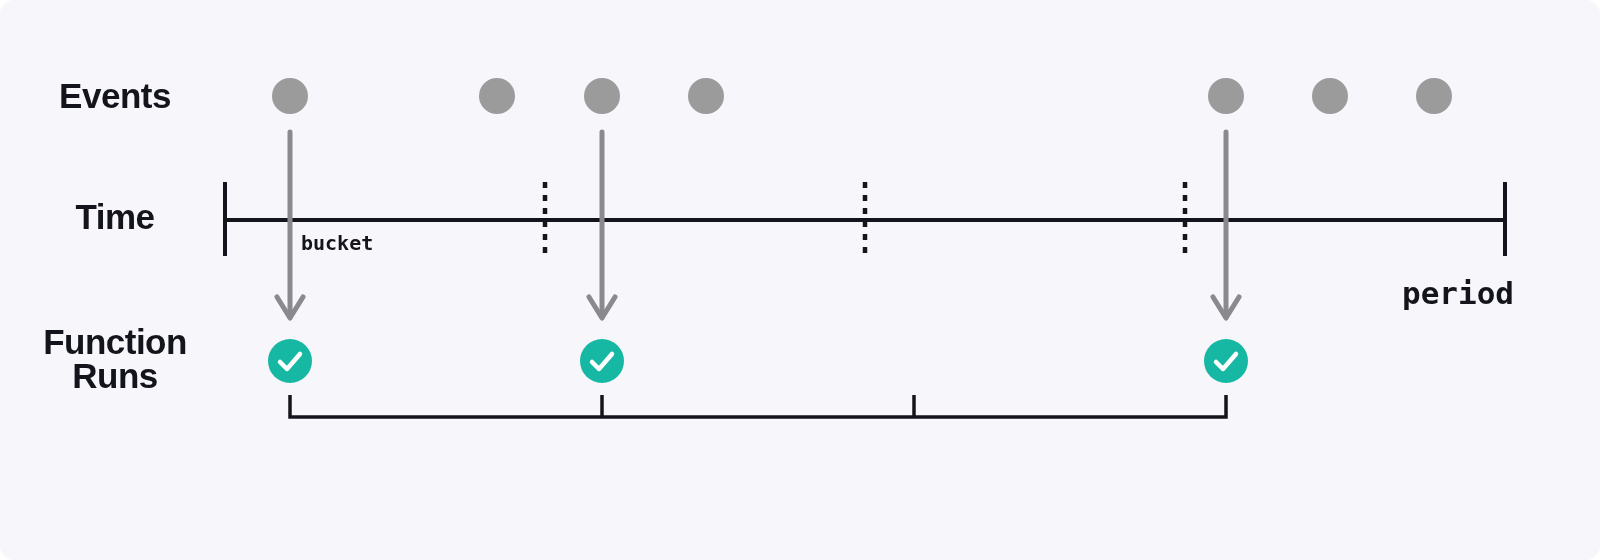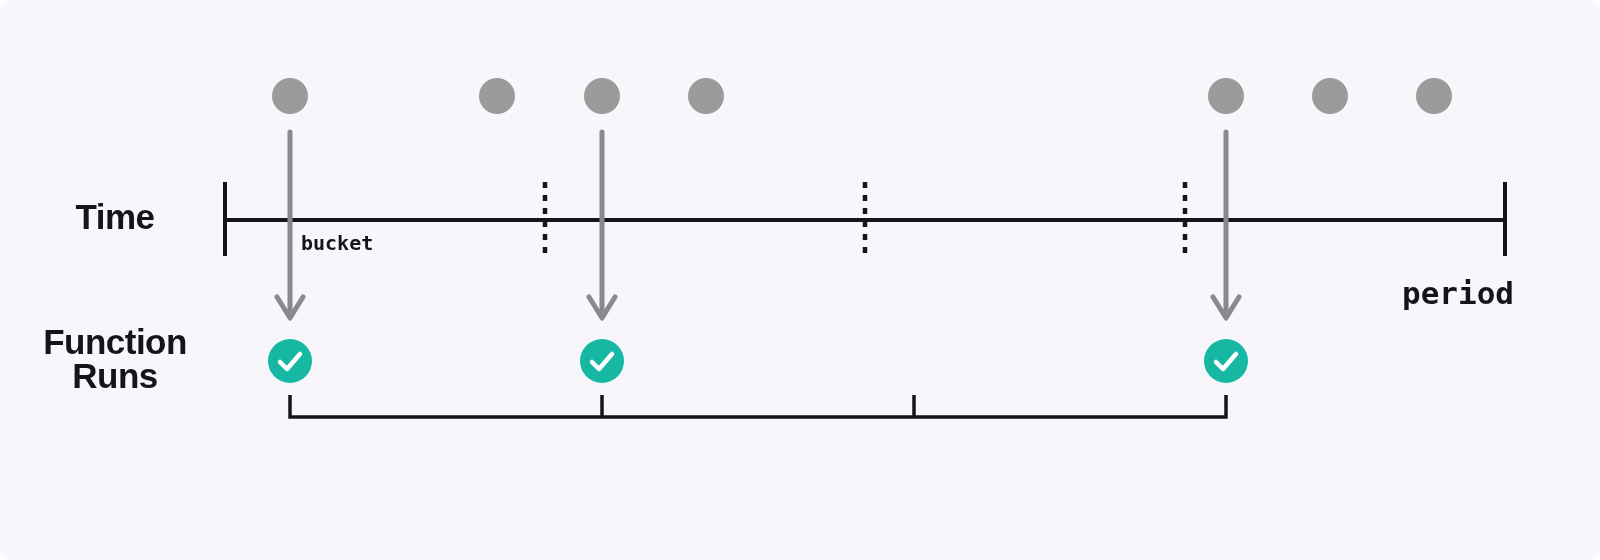--- a/index.html
+++ b/index.html
@@ -62,20 +62,21 @@
       <polyline points="280,362 287,369 300,354" fill="none" stroke="#ffffff" stroke-width="4.5" stroke-linecap="round" stroke-linejoin="round"></polyline>
       <circle cx="602" cy="361" r="22" fill="#16b8a3"></circle>
       <polyline points="592,362 599,369 612,354" fill="none" stroke="#ffffff" stroke-width="4.5" stroke-linecap="round" stroke-linejoin="round"></polyline>
       <circle cx="1226" cy="361" r="22" fill="#16b8a3"></circle>
       <polyline points="1216,362 1223,369 1236,354" fill="none" stroke="#ffffff" stroke-width="4.5" stroke-linecap="round" stroke-linejoin="round"></polyline>
       <path d="M 290 395 L 290 417 L 1226 417 L 1226 395" fill="none" stroke="#14141c" stroke-width="3.5"></path>
       <line x1="602" y1="395" x2="602" y2="417" stroke="#14141c" stroke-width="3.5"></line>
       <line x1="914" y1="395" x2="914" y2="417" stroke="#14141c" stroke-width="3.5"></line>
     </svg>
 
+  <div class="rowlabel" style="top:74px;height:44px;">Events</div>
 
   <div class="rowlabel" style="top:324px;height:70px;">Function Runs</div>
 
   <div class="rowlabel" style="top:195px;height:44px;">Time</div>
 
   <div class="mono" id="bucket-label">bucket</div>
 
   <div class="mono" id="period-label">period</div>
 
 </div>

